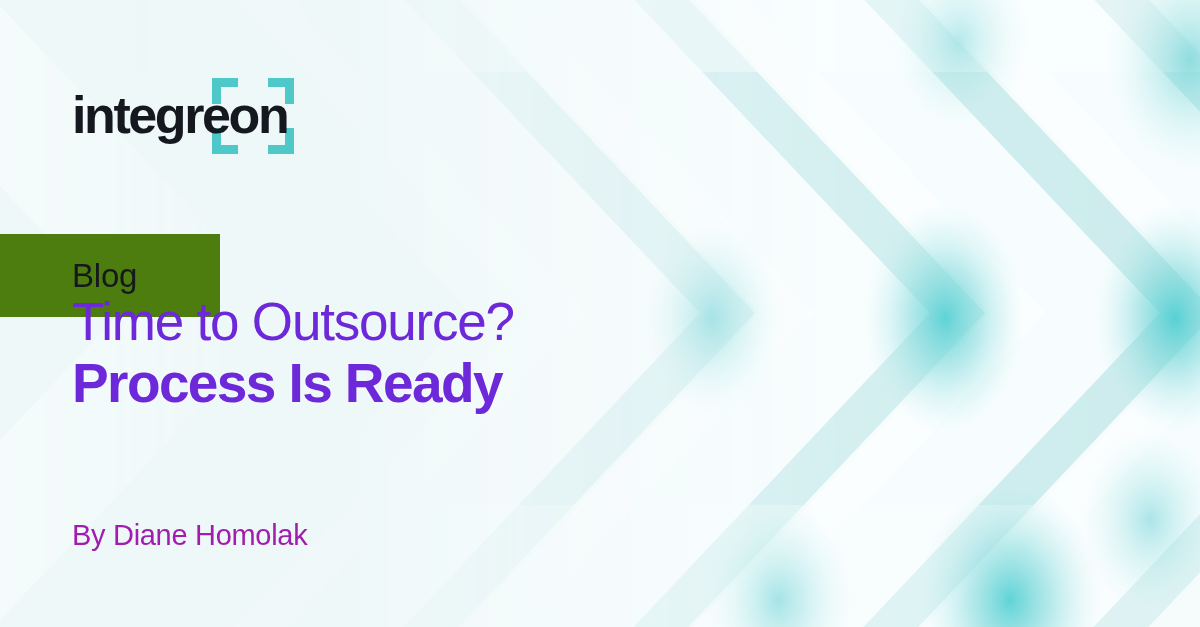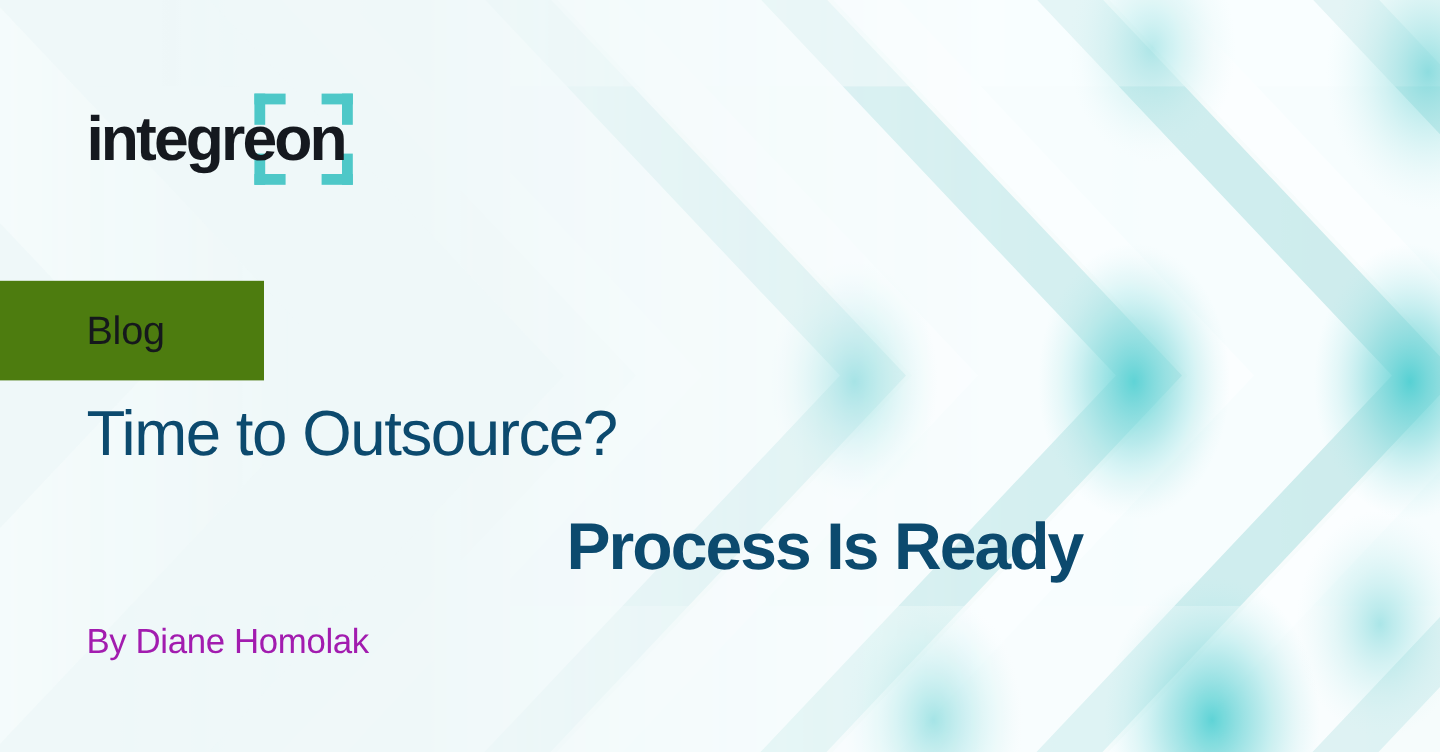--- a/index.html
+++ b/index.html
@@ -52,38 +52,37 @@
     line-height:1;
   }
 
   
   .headline{
     position:absolute;
     left:72px; top:295px;
     width:830px;
   }
   .title-line{
-    color:#0c4a6e;
+    color:#6d28d9;
     line-height:1.0;
     white-space:nowrap;
-    margin-top:40px;
   }
   .title-light{
     font-size:53px;
     font-weight:400;
     letter-spacing:-1.2px;
     margin-bottom:8px;
   }
   .title-bold{
     font-size:55px;
     font-weight:700;
     letter-spacing:-1.6px;
     margin-bottom:4px;
   }
-  .title-bold.second{ margin-bottom:0;text-align:right; }
+  .title-bold.second{ margin-bottom:0; }
 
   
   .byline{
     position:absolute;
     left:72px; top:518px;
     font-size:29px;
     font-weight:400;
     letter-spacing:-0.3px;
     color:#a21caf;
     line-height:1.2;

